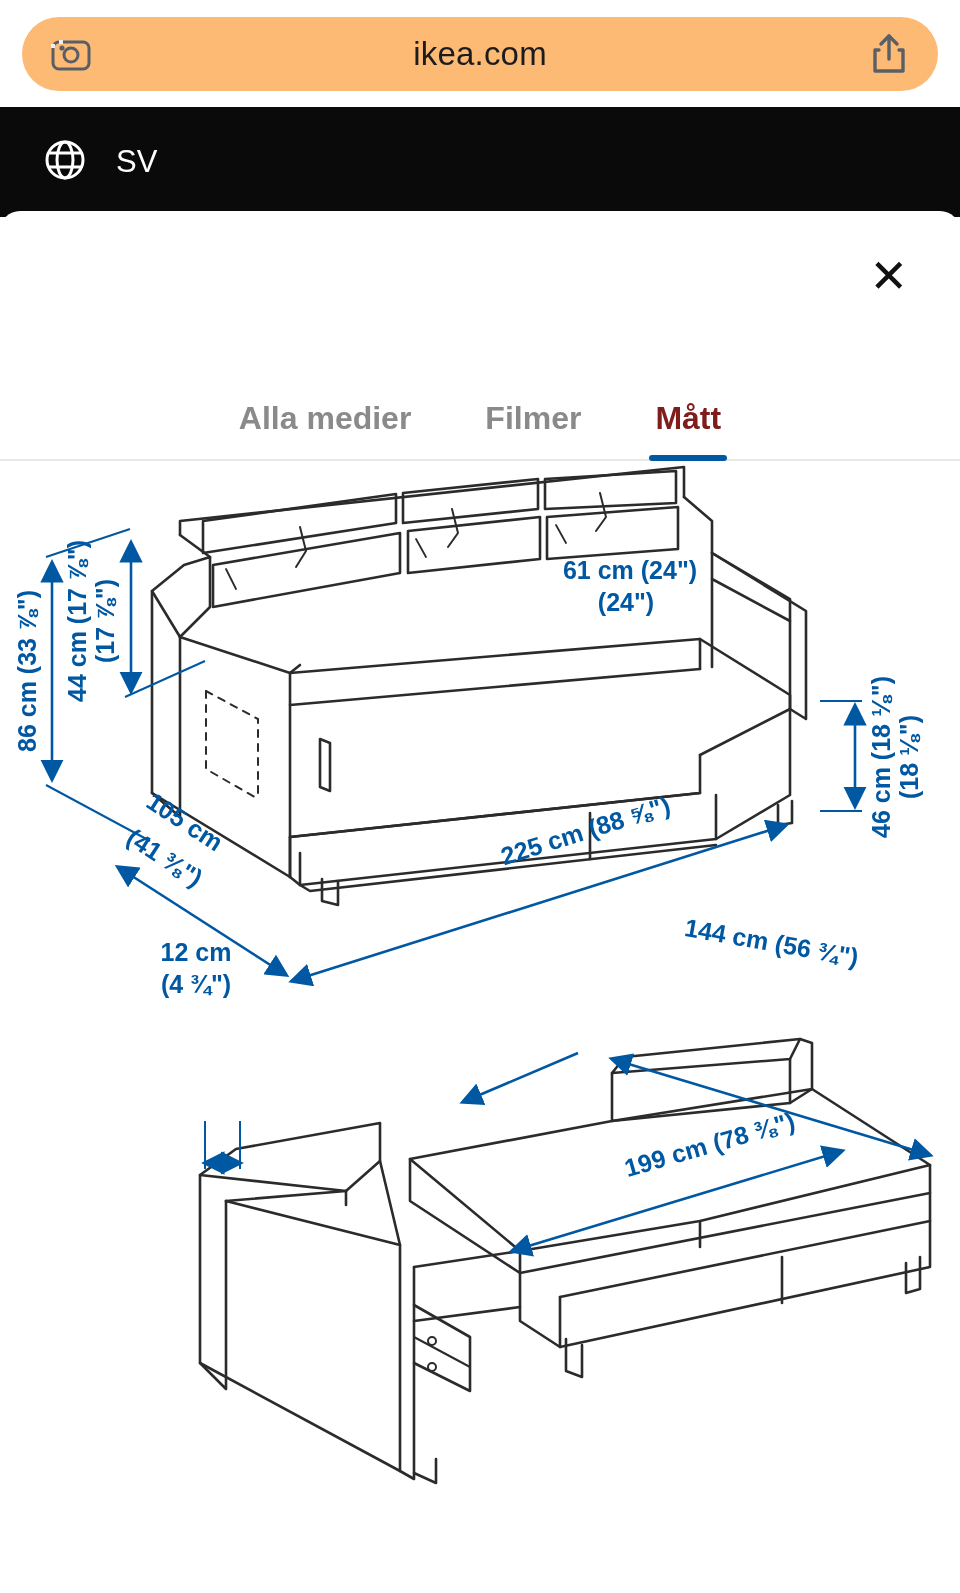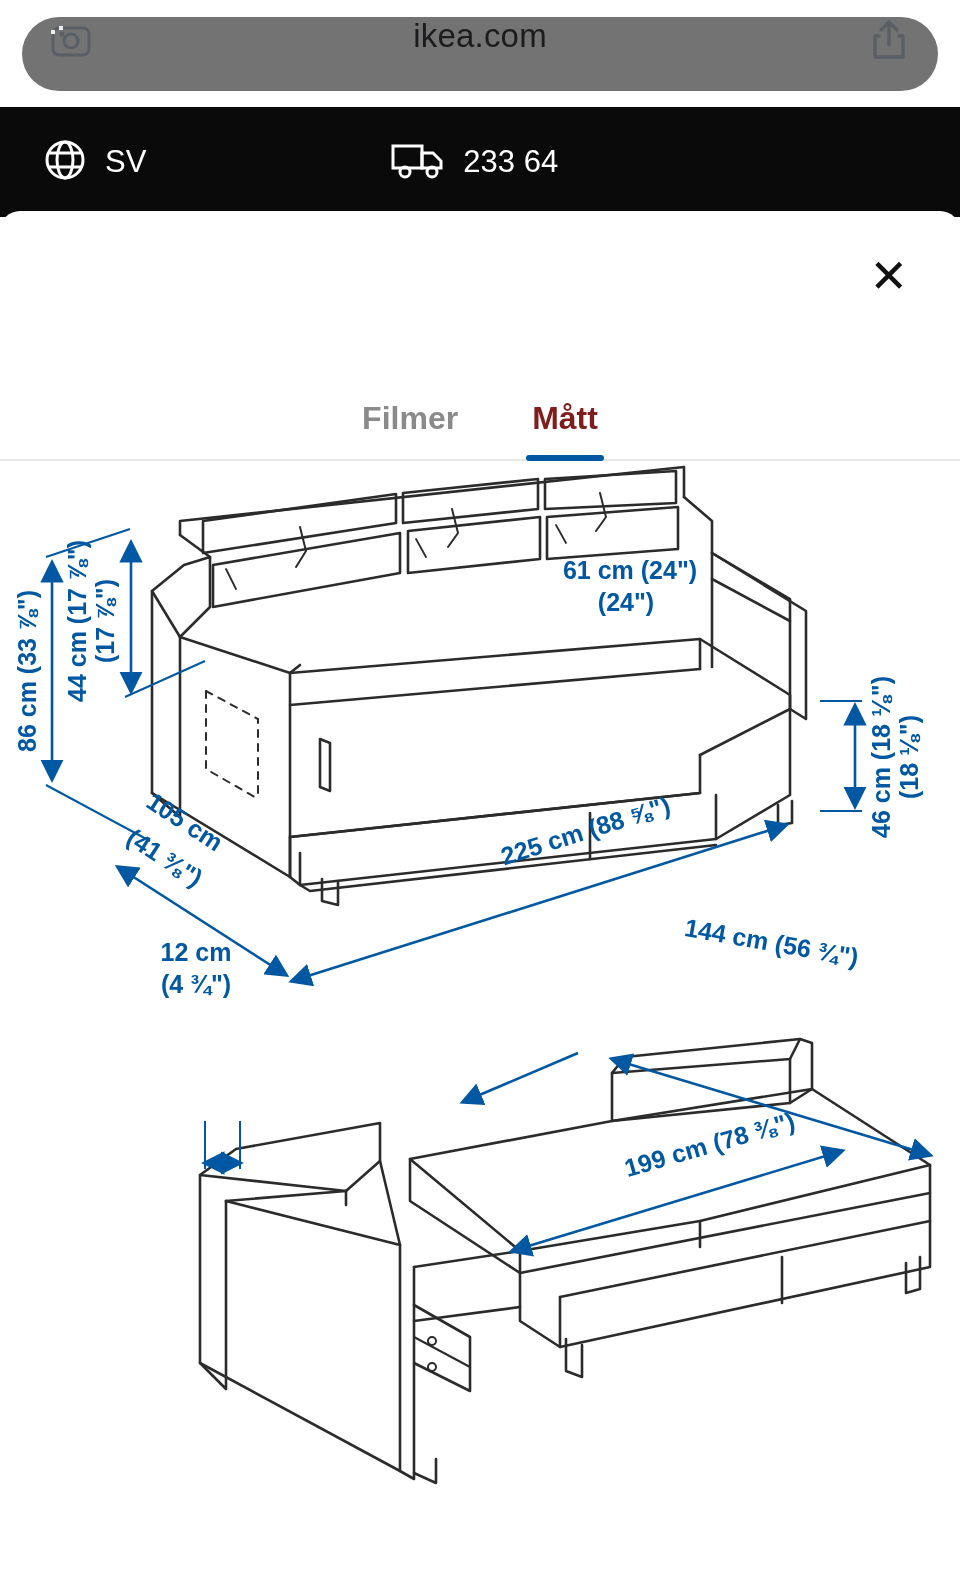--- a/index.html
+++ b/index.html
@@ -15,23 +15,24 @@
   .browser-bar {
     height: 107px;
     background: #ffffff;
     display: flex;
     align-items: center;
     padding: 0 22px;
   }
   .url-pill {
     flex: 1;
     height: 74px;
-    background: #737373;
+    background: #fdba74;
     border-radius: 37px;
     display: flex;
+    align-items: center;
     padding: 0 26px;
     position: relative;
   }
   .url-text {
     flex: 1;
     text-align: center;
     font-size: 33px;
     color: #1c1c1e;
     letter-spacing: .2px;
   }
@@ -46,21 +47,21 @@
     height: 110px;
     background: #0a0a0a;
     display: flex;
     align-items: center;
     color: #ffffff;
     padding: 0 42px;
   }
   .store-group {
     display: flex;
     align-items: center;
-    gap: 17px;
+    gap: 28px;
   }
   .store-group .label {
     font-size: 31px;
     color: #ffffff;
   }
   .store-spacer-1 { width: 244px; }
   .store-spacer-2 { width: 86px; }
 
   
   .sheet {
@@ -149,41 +150,31 @@
     <span>
       <svg width="46" height="46" viewBox="0 0 46 46">
         <circle cx="23" cy="23" r="18" fill="none" stroke="#ffffff" stroke-width="3"></circle>
         <ellipse cx="23" cy="23" rx="8" ry="18" fill="none" stroke="#ffffff" stroke-width="3"></ellipse>
         <path d="M6 16 H40 M6 30 H40" stroke="#ffffff" stroke-width="3"></path>
       </svg>
     </span>
     <span class="label">SV</span>
   </div>
   <div class="store-spacer-1"></div>
-  <div class="store-group">
-    <span>
-      <svg width="56" height="44" viewBox="0 0 56 44">
-        <path d="M3 8 H32 V30 H3 Z" fill="none" stroke="#ffffff" stroke-width="3"></path>
-        <path d="M32 15 H43 L51 23 V30 H32 Z" fill="none" stroke="#ffffff" stroke-width="3"></path>
-        <circle cx="15" cy="34" r="5" fill="none" stroke="#ffffff" stroke-width="3"></circle>
-        <circle cx="42" cy="34" r="5" fill="none" stroke="#ffffff" stroke-width="3"></circle>
-      </svg>
-    </span>
-    <span class="label">233 64</span>
-  </div>
   <div class="store-spacer-2"></div>
 </div>
 
 <div class="sheet">
 
   <div class="close-row">
     <span class="close-x">✕</span>
   </div>
 
   <div class="tabs">
+    <div class="tab">Alla medier</div>
     <div class="tab">Filmer</div>
     <div class="tab active">Mått</div>
   </div>
 
   <div class="diagram-wrap">
     <svg width="960" height="1120" viewBox="0 0 960 1120">
       <defs>
         <marker id="ar" markerWidth="9" markerHeight="9" refX="7.5" refY="4.5" orient="auto">
           <path d="M0,0 L9,4.5 L0,9 z" fill="#0058a3"></path>
         </marker>

